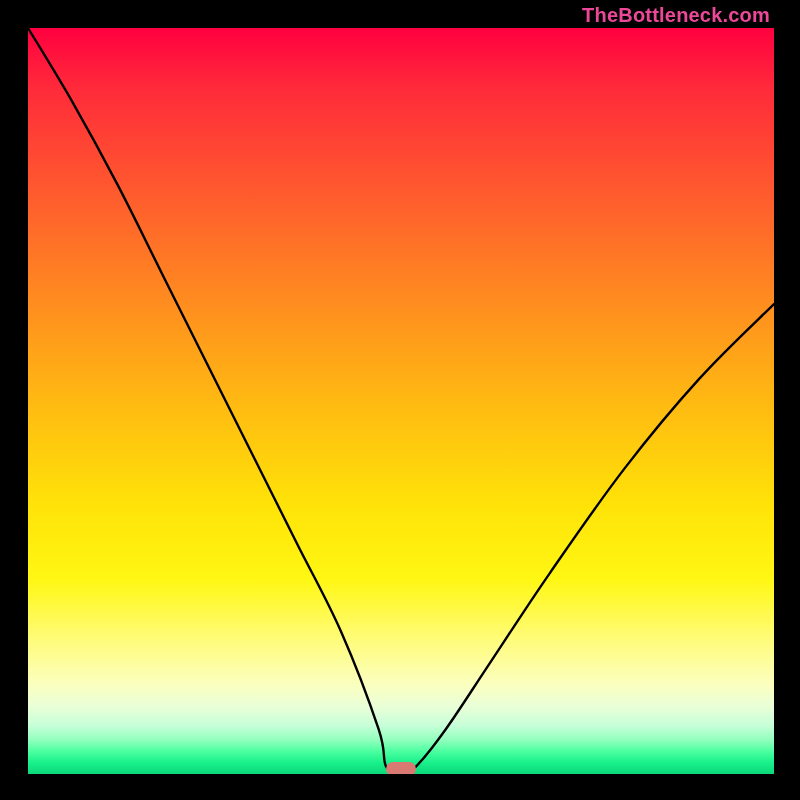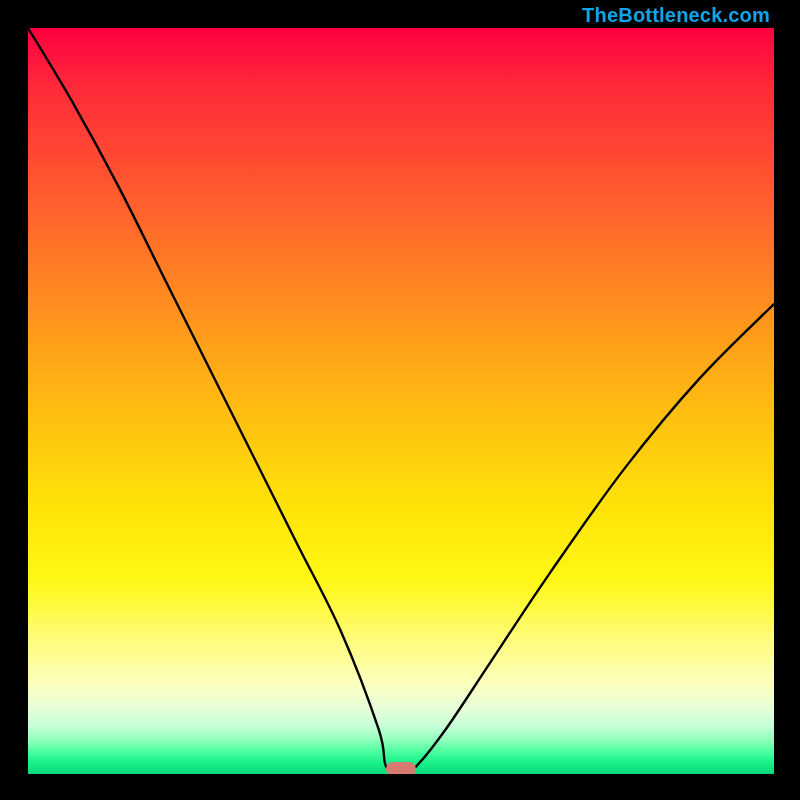--- a/index.html
+++ b/index.html
@@ -46,21 +46,21 @@
       #18f08a 98.5%,
       #0cd879 100%
     );
   }
   .watermark {
     position: absolute;
     top: 4px;
     right: 30px;
     font-size: 20px;
     font-weight: 600;
-    color: #0ea5e9;
+    color: #ec4899;
     letter-spacing: 0.2px;
     user-select: none;
   }
   svg.curve {
     position: absolute;
     inset: 0;
     width: 100%;
     height: 100%;
   }
   .marker {

